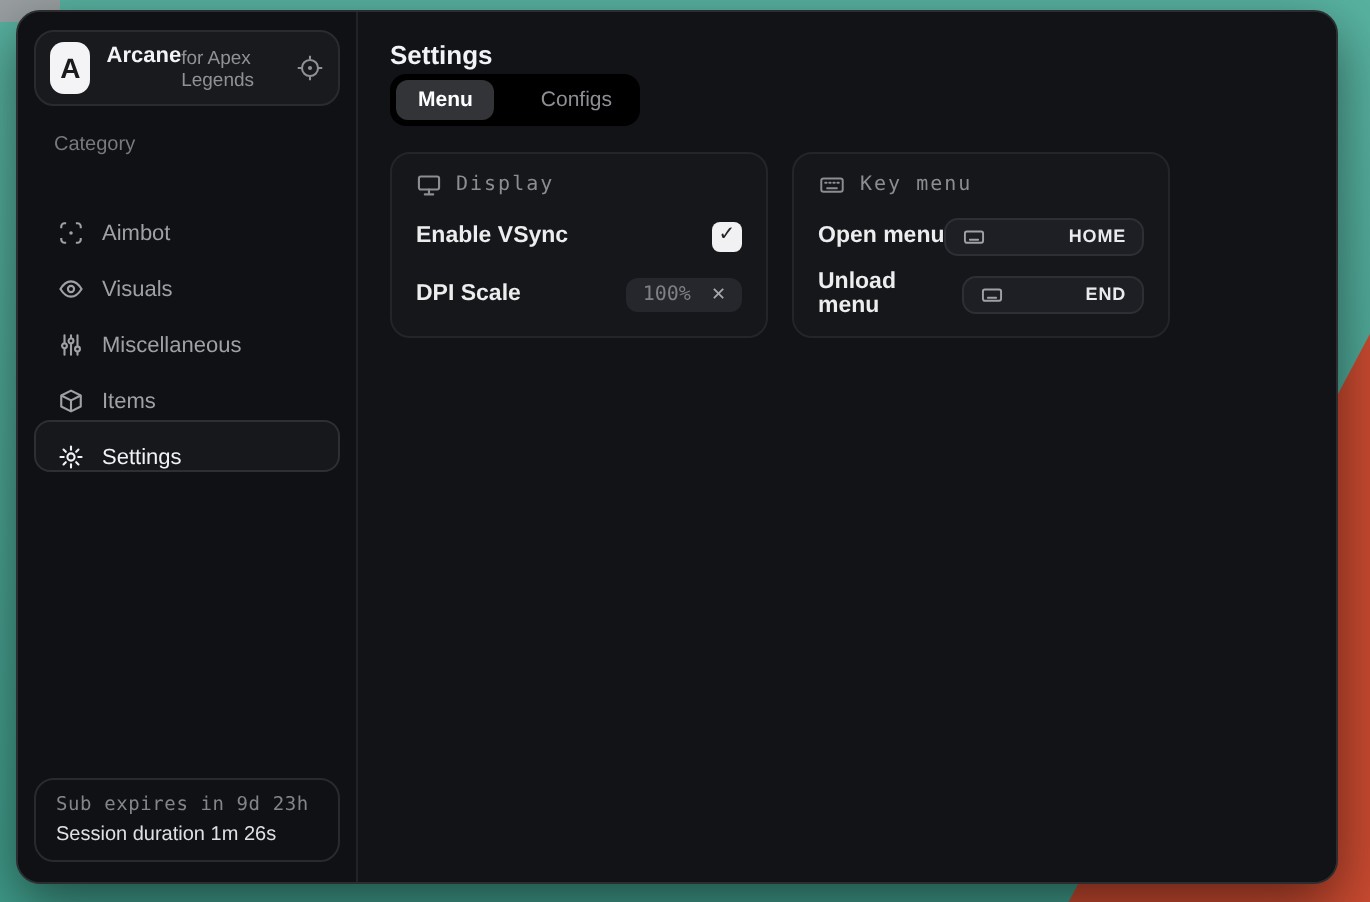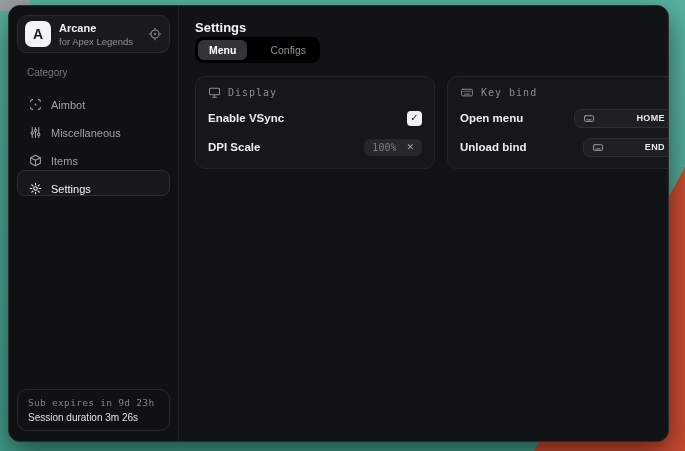--- a/index.html
+++ b/index.html
@@ -18,47 +18,47 @@
     display:flex; overflow:hidden; box-shadow:0 10px 28px rgba(0,0,0,.5);
   }
 
   
   .sidebar { width:170px; min-width:170px; background:#101114; border-right:1px solid #222327;
     display:flex; flex-direction:column; padding:9px 8px 10px; }
   .header-card { display:flex; align-items:center; gap:8px; background:#191a1e;
     border:1px solid #2a2b2f; border-radius:10px; padding:5px 7px; }
   .logo { width:26px; height:26px; background:#f4f4f6; border-radius:7px; color:#1b1b1e;
     display:flex; align-items:center; justify-content:center; font-weight:bold; font-size:14px; }
-  .header-texts { display:flex; flex-direction:column; }
+  .header-texts { display:flex; flex-direction:row; }
   .app-name { font-size:11px; font-weight:bold; color:#f2f3f5; }
   .app-sub { font-size:9.5px; color:#8f9196; margin-top:2px; }
   .header-target { margin-left:auto; color:#8f9196; display:flex; }
 
-  .category { font-size:10px; color:#77797e; margin:14px 0 6px 10px; }
+  .category { font-size:10px; color:#77797e; margin:14px 0 18px 10px; }
 
   .nav-item { display:flex; align-items:flex-end; gap:9px; height:26px; padding:0 10px; margin-top:2px;
     border-radius:8px; color:#9fa1a6; font-size:11px; border:1px solid transparent; cursor:pointer; }
   .nav-item.selected { background:#17181c; border-color:#2e2f34; color:#f1f2f4; }
   .nav-icon { width:14px; height:14px; display:flex; align-items:center; justify-content:center; }
 
   .spacer { flex:1; }
 
   .footer-card { border:1px solid #292a2e; border-radius:10px; padding:7px 10px; }
   .footer-mono { font-family:"DejaVu Sans Mono",monospace; font-size:9.5px; color:#83858a; letter-spacing:.3px; }
   .footer-session { font-size:10px; color:#dfe0e3; margin-top:4px; }
 
   
   .main { flex:1; padding:14px 16px; background:#121316; }
   .main-title { font-size:13px; font-weight:bold; color:#f2f3f5; }
   .tabs { display:inline-flex; background:#000000; border-radius:8px; padding:3px; margin-top:2px; gap:12px; }
   .tab { font-size:10.5px; padding:4px 11px; border-radius:6px; color:#8d8f94; cursor:pointer; }
   .tab.selected { background:#323438; color:#ffffff; font-weight:bold; }
 
   .panels { display:flex; gap:12px; margin-top:13px; }
-  .panel { width:240px; background:#16171b; border:1px solid #242529; border-radius:10px; padding:9px 12px 11px; }
+  .panel { width:189px; background:#16171b; border:1px solid #242529; border-radius:10px; padding:9px 12px 11px; }
   .panel-head { display:flex; align-items:center; gap:7px; color:#8b8d92;
     font-family:"DejaVu Sans Mono",monospace; font-size:10px; letter-spacing:1px; }
   .panel-head svg { flex:none; }
   .panel-row { display:flex; align-items:center; justify-content:space-between; margin-top:9px; height:20px; }
   .row-label { font-size:11.5px; font-weight:700; color:#eceded; }
 
   .checkbox { width:15px; height:15px; background:#f1f1f3; border-radius:4px; color:#222327;
     display:flex; align-items:center; justify-content:center; font-size:10px; font-weight:bold;
     line-height:1; cursor:pointer; }
 
@@ -102,20 +102,29 @@
     <div class="nav-item">
       <span class="nav-icon">
         <svg width="13" height="13" viewBox="0 0 16 16" fill="none" stroke="currentColor" stroke-width="1.3">
           <path d="M2 5V4a2 2 0 0 1 2-2h1M11 2h1a2 2 0 0 1 2 2v1M14 11v1a2 2 0 0 1-2 2h-1M5 14H4a2 2 0 0 1-2-2v-1"></path>
           <circle cx="8" cy="8" r="1.1" fill="currentColor" stroke="none"></circle>
         </svg>
       </span>
       <span>Aimbot</span>
     </div>
 
+    <div class="nav-item">
+      <span class="nav-icon">
+        <svg width="13" height="13" viewBox="0 0 16 16" fill="none" stroke="currentColor" stroke-width="1.3">
+          <path d="M1.5 8C3.5 4.7 5.6 3.3 8 3.3S12.5 4.7 14.5 8C12.5 11.3 10.4 12.7 8 12.7S3.5 11.3 1.5 8Z"></path>
+          <circle cx="8" cy="8" r="1.9"></circle>
+        </svg>
+      </span>
+      <span>Visuals</span>
+    </div>
 
     <div class="nav-item">
       <span class="nav-icon">
         <svg width="13" height="13" viewBox="0 0 16 16" fill="none" stroke="currentColor" stroke-width="1.3" stroke-linecap="round">
           <path d="M4 2v4.5M4 10.5V14M8 2v1.5M8 7.5V14M12 2v6.5M12 12.5V14"></path>
           <circle cx="4" cy="8.5" r="1.5"></circle>
             <circle cx="8" cy="5.5" r="1.5"></circle>
             <circle cx="12" cy="10.5" r="1.5"></circle>
         </svg>
       </span>
@@ -139,21 +148,21 @@
           <path d="M8 1.5v2M8 12.5v2M1.5 8h2M12.5 8h2M3.4 3.4l1.4 1.4M11.2 11.2l1.4 1.4M12.6 3.4l-1.4 1.4M4.8 11.2l-1.4 1.4"></path>
         </svg>
       </span>
       <span>Settings</span>
     </div>
 
     <div class="spacer"></div>
 
     <div class="footer-card">
       <div class="footer-mono">Sub expires in 9d 23h</div>
-      <div class="footer-session">Session duration 3m 26s</div>
+      <div class="footer-session">Session duration 1m 26s</div>
     </div>
   </div>
 
   <div class="main">
     <div class="main-title">Settings</div>
 
     <div class="tabs">
       <div class="tab selected">Menu</div>
       <div class="tab">Configs</div>
     </div>
@@ -182,38 +191,38 @@
           </span>
         </div>
       </div>
 
       <div class="panel">
         <div class="panel-head">
           <svg width="14" height="13" viewBox="0 0 16 16" fill="none" stroke="currentColor" stroke-width="1.2" stroke-linecap="round">
             <rect x="1.4" y="4" width="13.2" height="8.2" rx="1.4"></rect>
             <path d="M3.8 6.6h.9M6.3 6.6h.9M8.8 6.6h.9M11.3 6.6h.9M5 10h6"></path>
           </svg>
-          <span>Key bind</span>
+          <span>Key menu</span>
         </div>
 
         <div class="panel-row">
           <span class="row-label">Open menu</span>
           <span class="key-pill">
             <span class="key-icon">
               <svg width="12" height="11" viewBox="0 0 16 16" fill="none" stroke="currentColor" stroke-width="1.4" stroke-linecap="round">
                 <rect x="1.4" y="4" width="13.2" height="8.2" rx="1.4"></rect>
                   <path d="M5 10h6"></path>
               </svg>
             </span>
             <span class="key-label">HOME</span>
           </span>
         </div>
 
         <div class="panel-row">
-          <span class="row-label">Unload bind</span>
+          <span class="row-label">Unload menu</span>
           <span class="key-pill">
             <span class="key-icon">
               <svg width="12" height="11" viewBox="0 0 16 16" fill="none" stroke="currentColor" stroke-width="1.4" stroke-linecap="round">
                 <rect x="1.4" y="4" width="13.2" height="8.2" rx="1.4"></rect>
                   <path d="M5 10h6"></path>
               </svg>
             </span>
             <span class="key-label">END</span>
           </span>
         </div>

